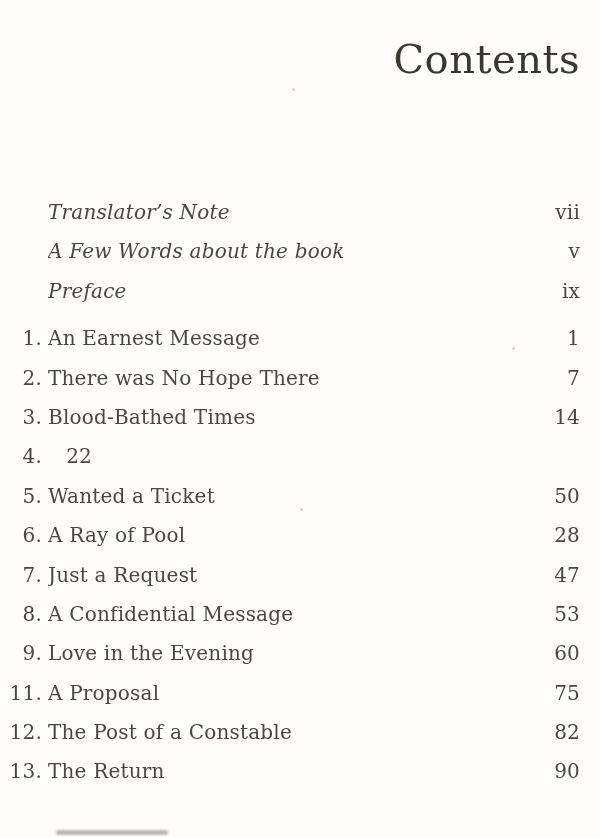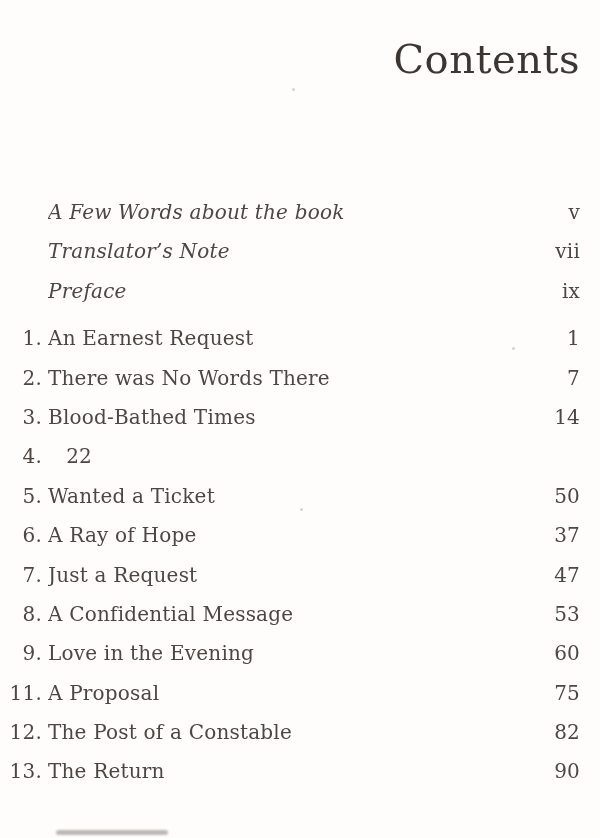--- a/index.html
+++ b/index.html
@@ -92,64 +92,64 @@
 
 <div class="page-surface">
 
   <h1 class="doc-title">Contents</h1>
 
   <div class="toc">
 
     <div class="front-matter">
       <div class="row front-matter">
         <span class="num"></span>
-        <span class="label">A Few Words about the book</span>
-        <span class="pagenum">v</span>
+        <span class="label">Translator’s Note</span>
+        <span class="pagenum">vii</span>
       </div>
       <div class="row front-matter">
         <span class="num"></span>
-        <span class="label">Translator’s Note</span>
-        <span class="pagenum">vii</span>
+        <span class="label">A Few Words about the book</span>
+        <span class="pagenum">v</span>
       </div>
       <div class="row front-matter">
         <span class="num"></span>
         <span class="label">Preface</span>
         <span class="pagenum">ix</span>
       </div>
     </div>
 
     <div class="chapters">
       <div class="row">
         <span class="num">1.</span>
-        <span class="label">An Earnest Request</span>
+        <span class="label">An Earnest Message</span>
         <span class="pagenum">1</span>
       </div>
       <div class="row">
         <span class="num">2.</span>
-        <span class="label">There was No Words There</span>
+        <span class="label">There was No Hope There</span>
         <span class="pagenum">7</span>
       </div>
       <div class="row">
         <span class="num">3.</span>
         <span class="label">Blood-Bathed Times</span>
         <span class="pagenum">14</span>
       </div>
       <div class="row">
         <span class="num">4.</span>
         <span class="pagenum">22</span>
       </div>
       <div class="row">
         <span class="num">5.</span>
         <span class="label">Wanted a Ticket</span>
         <span class="pagenum">50</span>
       </div>
       <div class="row">
         <span class="num">6.</span>
-        <span class="label">A Ray of Hope</span>
-        <span class="pagenum">37</span>
+        <span class="label">A Ray of Pool</span>
+        <span class="pagenum">28</span>
       </div>
       <div class="row">
         <span class="num">7.</span>
         <span class="label">Just a Request</span>
         <span class="pagenum">47</span>
       </div>
       <div class="row">
         <span class="num">8.</span>
         <span class="label">A Confidential Message</span>
         <span class="pagenum">53</span>

